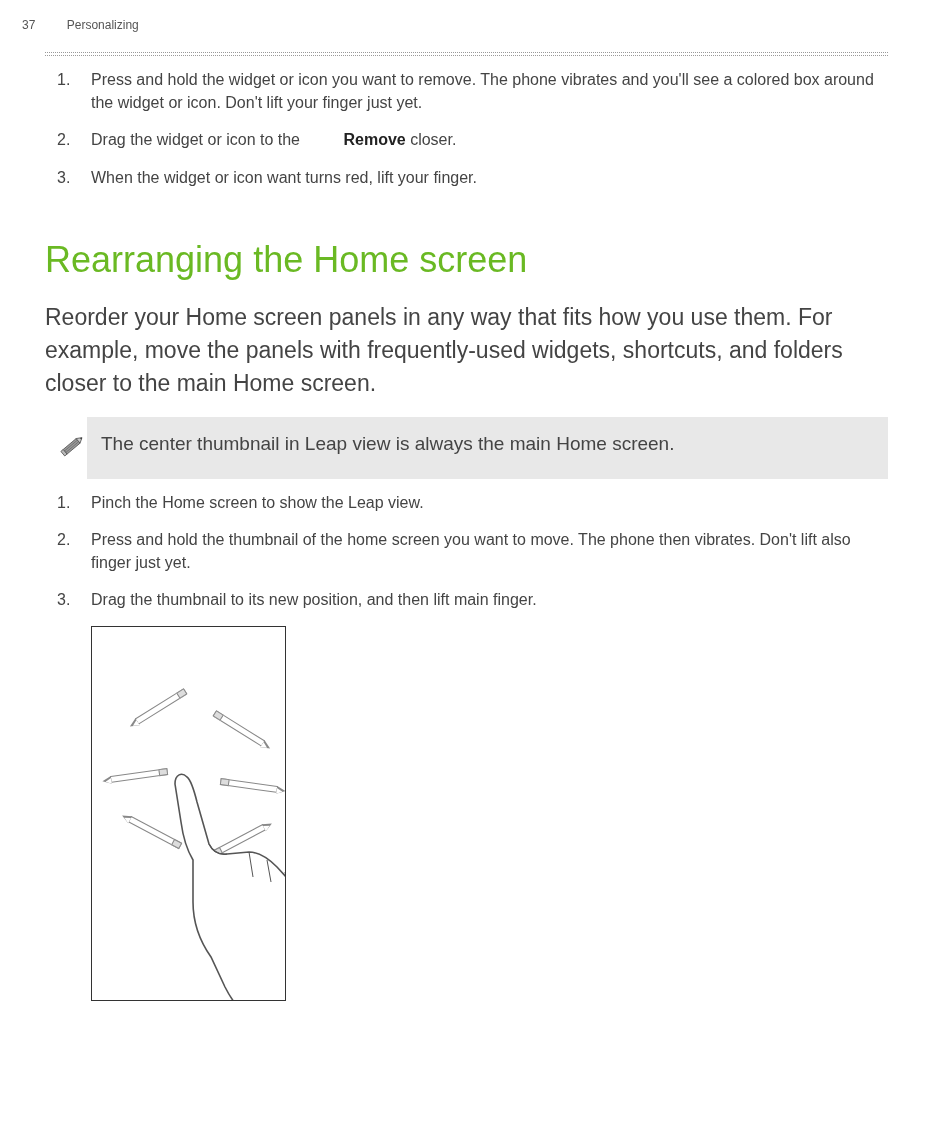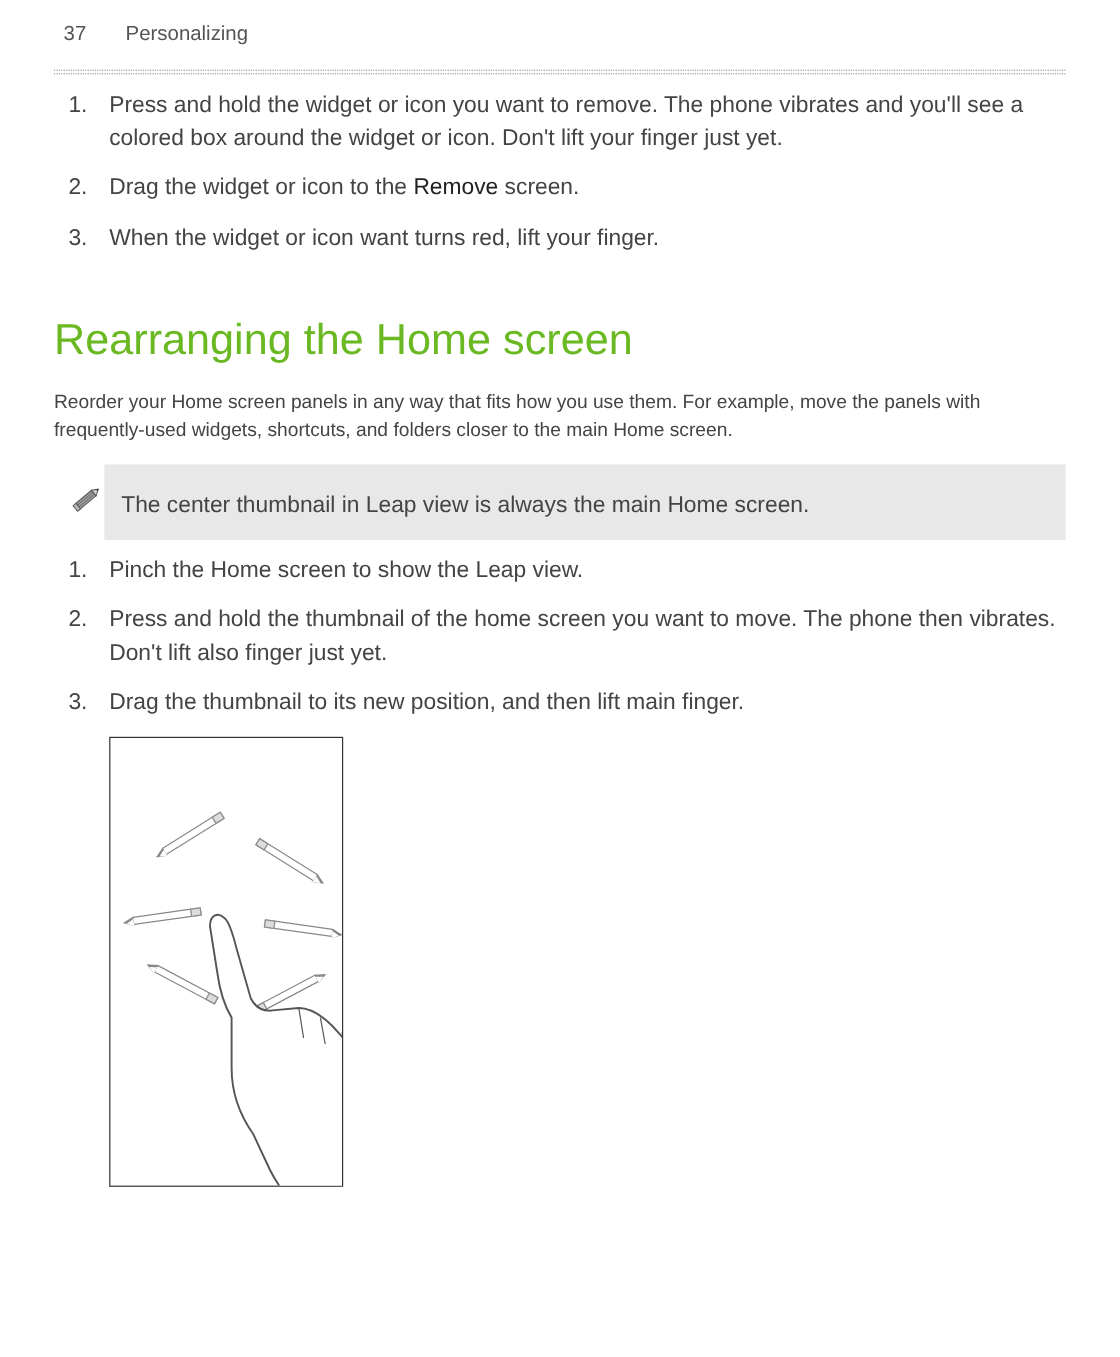--- a/index.html
+++ b/index.html
@@ -10,22 +10,22 @@
     body {
       font-family: -apple-system, BlinkMacSystemFont, "Segoe UI", Helvetica, Arial, sans-serif;
       width: 933px;
       height: 1131px;
       background: #ffffff;
       color: #444444;
       font-weight: 300;
       padding: 0;
     }
     .page-header {
-      padding: 18px 0 18px 53px;
-      font-size: 17px;
+      padding: 18px 0 18px 22px;
+      font-size: 12px;
       color: #555;
     }
     .page-num {
       display: inline-block;
       margin-right: 28px;
     }
     .content {
       padding: 0 45px;
     }
     .dotted-divider {
@@ -42,56 +42,57 @@
     .subheading-wrap {
       margin-bottom: 10px;
     }
     .heading {
       color: #6ab923;
       font-size: 36px;
       font-weight: 400;
       margin: 50px 0 20px 0;
     }
     .body-text {
-      font-size: 16px;
+      font-size: 23px;
       line-height: 1.45;
       color: #444;
       margin-bottom: 16px;
     }
     ol.steps {
       list-style: none;
       counter-reset: step;
       padding-left: 42px;
       margin: 12px 0 8px 0;
     }
     ol.steps li {
       counter-increment: step;
       position: relative;
-      font-size: 19px;
+      font-size: 16px;
       line-height: 1.45;
       color: #444;
       margin-bottom: 14px;
       padding-left: 4px;
     }
     ol.steps li::before {
       content: counter(step) ".";
       position: absolute;
       left: -30px;
       top: 0;
       color: #444;
       font-weight: 500;
     }
     .bold {
-      font-weight: 400;
+      font-weight: 700;
       color: #222;
+      margin-left: 39px;
     }
     .note-box {
       background: #e8e8e8;
       display: flex;
-      align-items: flex-end;
+      align-items: flex-start;
       padding: 14px 12px;
       margin: 6px 0 12px 0;
     }
     .note-icon {
       flex-shrink: 0;
       margin-right: 14px;
       margin-left: -42px;
     }
     .note-text {
       font-size: 19px;
@@ -176,21 +177,21 @@
   <div class="subheading-wrap">
     <hr class="dotted-divider">
     <hr class="dotted-divider">
   </div>
 
   <ol class="steps">
     <li>
       <span>Press and hold the widget or icon you want to remove. The phone vibrates and you'll see a colored box around the widget or icon. Don't lift your finger just yet.</span>
     </li>
     <li>
-      <span>Drag the widget or icon to the </span><span class="bold">Remove</span><span> screen.</span>
+      <span>Drag the widget or icon to the </span><span class="bold">Remove</span><span> closer.</span>
     </li>
     <li>
       <span>When the widget or icon want turns red, lift your finger.</span>
     </li>
   </ol>
 
   <div class="heading">Rearranging the Home screen</div>
 
   <p class="body-text">Reorder your Home screen panels in any way that fits how you use them. For example, move the panels with frequently-used widgets, shortcuts, and folders closer to the main Home screen.</p>
 

